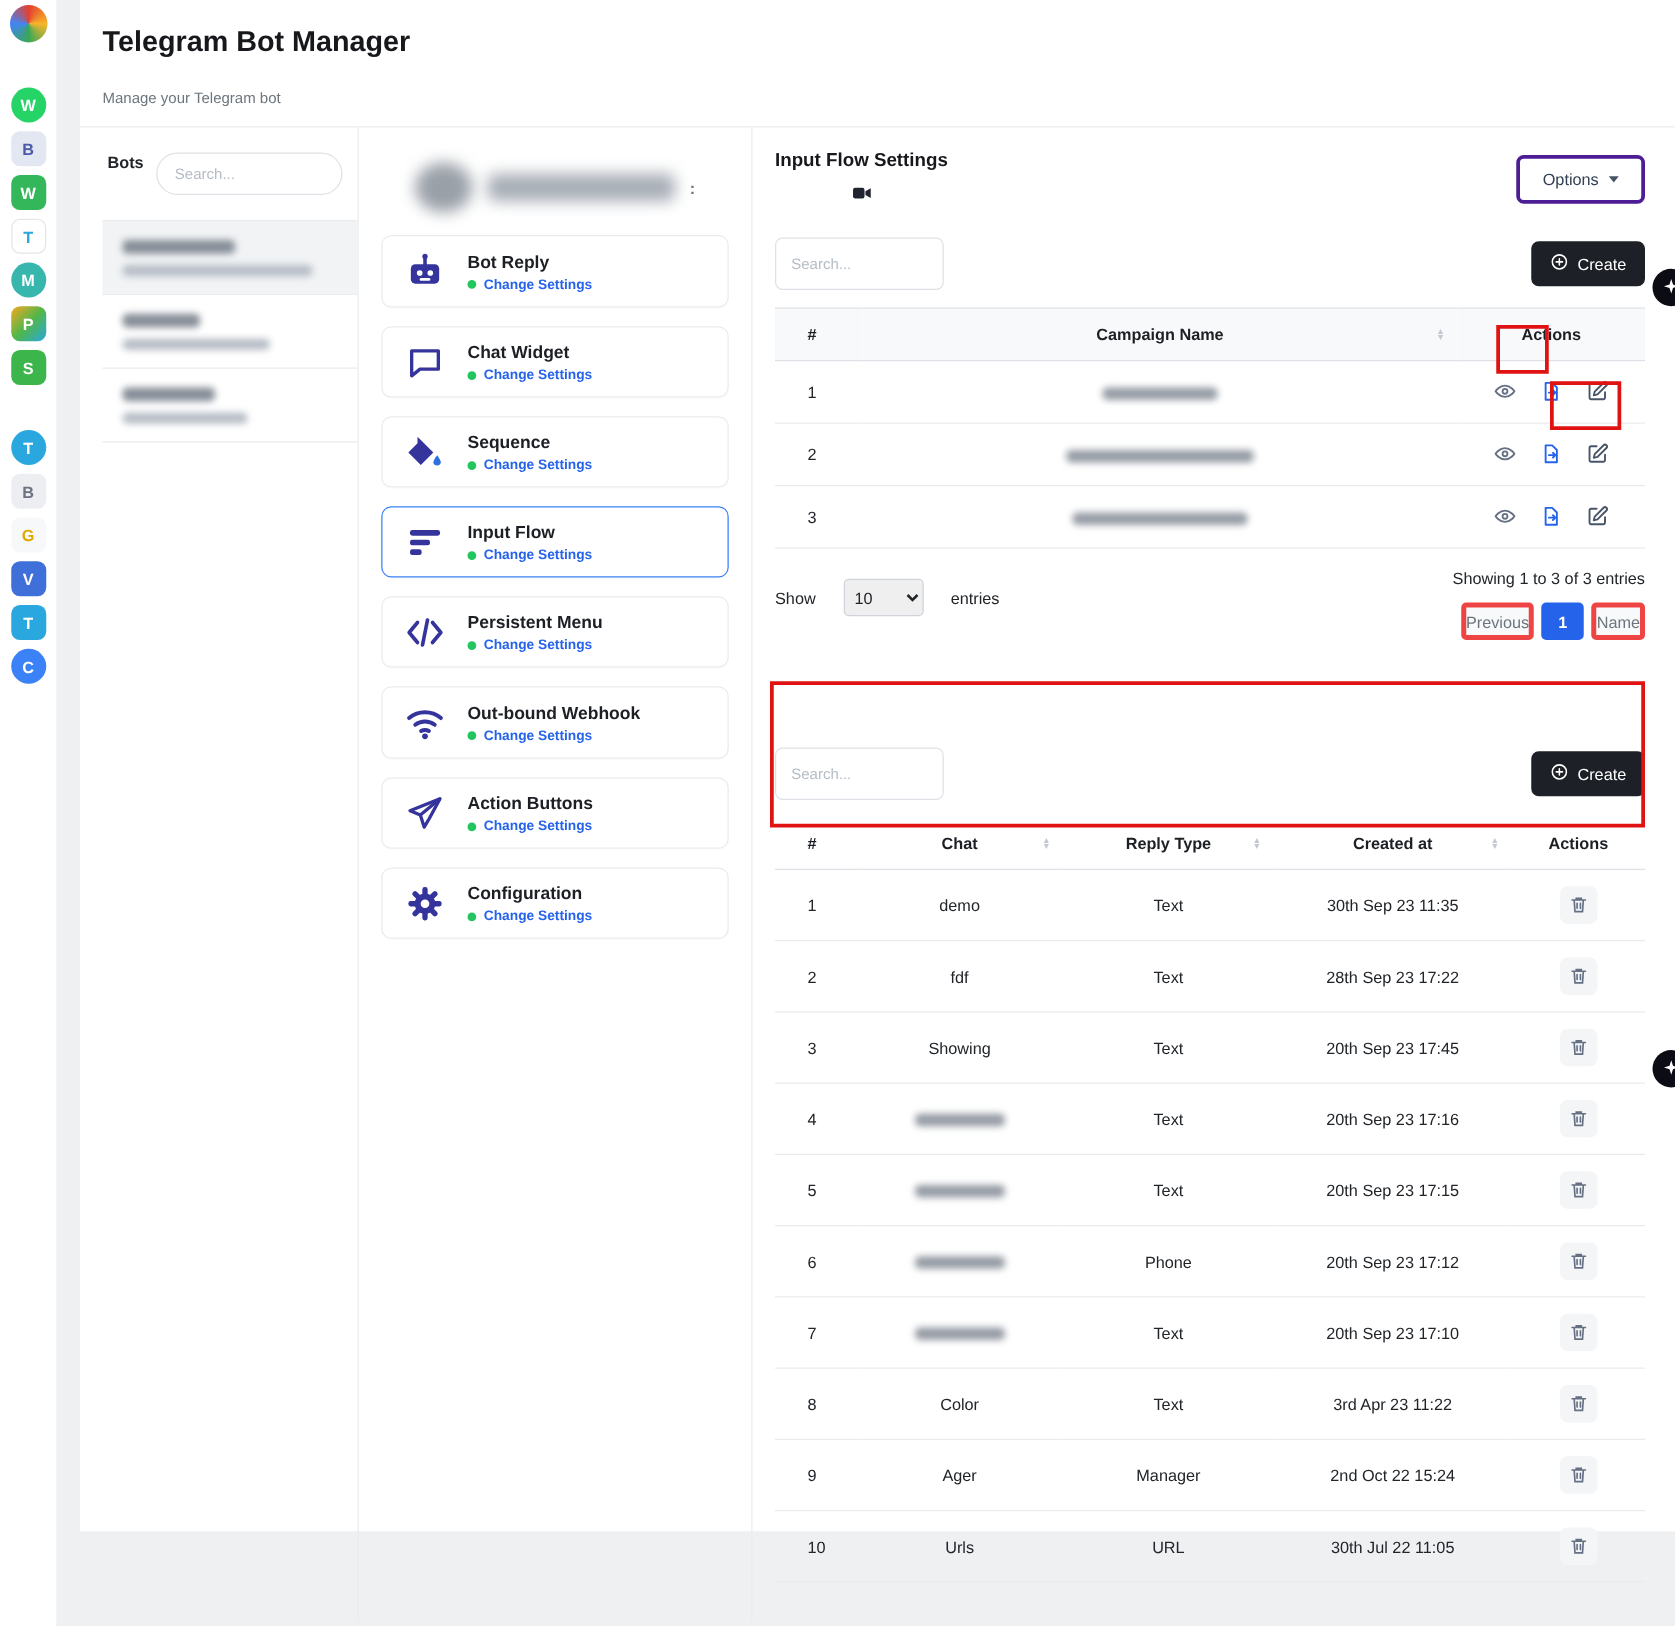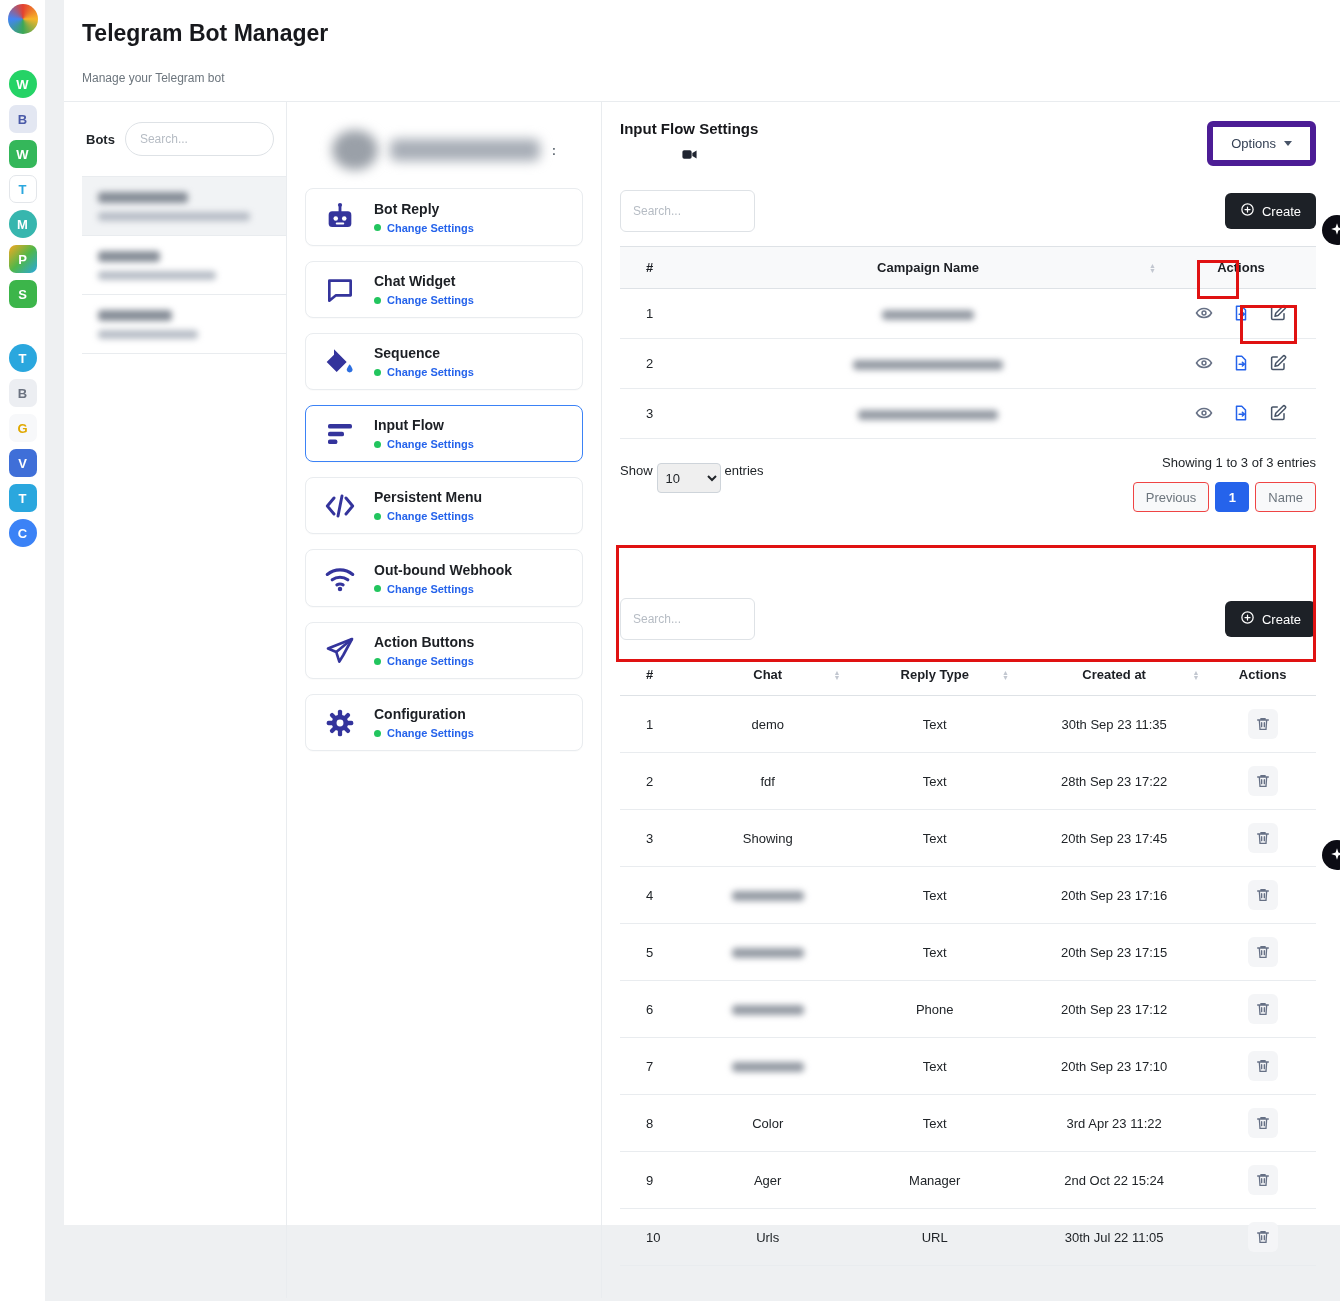--- a/index.html
+++ b/index.html
@@ -29,21 +29,21 @@
   
   .surface { position:absolute; left:64px; top:0; width:1276px; height:1225px; background:#fff; }
   .app-header { padding:20px 24px 16px 18px; }
   .app-title { font-size:23px; font-weight:bold; color:#17181c; }
   .app-subtitle { font-size:12px; color:#6c757d; margin-top:24px; }
 
   .columns { display:flex; border-top:1px solid #e9ecef; height:1197px; padding-left:18px; }
 
   
   .bots-col { width:205px; border-right:1px solid #e9ecef; flex:none; }
-  .bots-head { display:flex; align-items:center; gap:10px; padding:20px 12px 20px 4px; }
+  .bots-head { display:flex; align-items:flex-start; gap:10px; padding:20px 12px 20px 4px; }
   .bots-label { font-weight:bold; font-size:13px; }
   .pill-search { flex:1; height:34px; border:1px solid #dee2e6; border-radius:17px; padding:0 14px; font-size:12px; color:#495057; outline:none; width:100%; min-width:0; font-family:"Liberation Sans",sans-serif; }
   .pill-search::placeholder { color:#b6bcc4; }
   .bot-item { padding:15px 16px 14px 16px; border-top:1px solid #e9ecef; cursor:pointer; }
   .bot-item:last-child { border-bottom:1px solid #e9ecef; }
   .bot-item.selected { background:#f1f3f5; }
   .bb { display:block; border-radius:4px; filter:blur(3px); }
   .bb-t { height:11px; background:#868d97; margin-bottom:9px; }
   .bb-s { height:9px; background:#b7bdc6; }
 
@@ -59,21 +59,21 @@
   .card-title { font-size:14px; font-weight:bold; color:#1c1f24; }
   .card-link-row { display:flex; align-items:center; gap:6px; margin-top:5px; cursor:pointer; }
   .green-dot { width:7px; height:7px; border-radius:50%; background:#22c55e; flex:none; }
   .card-link { font-size:11px; font-weight:bold; color:#2563eb; }
 
   
   .main-col { flex:1; padding:18px 24px 0 18px; position:relative; min-width:0; }
   .flow-header { display:flex; align-items:center; justify-content:space-between; }
   .flow-title-wrap { display:flex; align-items:center; gap:9px;flex-direction:column; }
   .flow-title { font-size:15px; font-weight:bold; color:#17181c; }
-  .btn-options { display:flex; align-items:center; gap:8px; background:#fff; border:6px solid #4c1d95; border-radius:6px; padding:9px 18px; font-size:13px; color:#344054; cursor:pointer; font-family:"Liberation Sans",sans-serif; }
+  .btn-options { display:flex; align-items:center; gap:8px; background:#fff; border:3px solid #4c1d95; border-radius:6px; padding:9px 18px; font-size:13px; color:#344054; cursor:pointer; font-family:"Liberation Sans",sans-serif; }
   .caret-down { width:0; height:0; border-left:4px solid transparent; border-right:4px solid transparent; border-top:5px solid #475467; }
 
   .toolbar { display:flex; align-items:center; justify-content:space-between; margin-top:24px; }
   .box-search { width:135px; height:42px; border:1px solid #dee2e6; border-radius:6px; padding:0 12px; font-size:12px; outline:none; font-family:"Liberation Sans",sans-serif; }
   .box-search::placeholder { color:#b6bcc4; }
   .btn-create { display:flex; align-items:center; gap:7px; background:#1d2127; color:#fff; border:none; border-radius:6px; padding:9px 15px; font-size:13px; cursor:pointer; font-family:"Liberation Sans",sans-serif; }
 
   table { width:100%; border-collapse:collapse; margin-top:14px; }
   th { font-size:13px; font-weight:bold; color:#1c1f24; padding:13px 8px; border-bottom:1px solid #dee2e6; position:relative; }
   td { font-size:13px; color:#212529; padding:13px 8px; border-bottom:1px solid #e9ecef; text-align:center; }
@@ -81,26 +81,26 @@
   .t1 thead tr { border-top:1px solid #dee2e6; }
   th.left, td.left { text-align:left; padding-left:26px; width:70px; }
   th.center { text-align:center; }
   .sort { position:absolute; right:10px; top:50%; transform:translateY(-50%); display:inline-flex; flex-direction:column; line-height:5px; font-size:7px; color:#c2c7d0; }
   .actions-cell { width:150px; }
   .action-icons { display:inline-flex; align-items:center; gap:15px; }
   .icon-btn { background:none; border:none; cursor:pointer; padding:2px; display:inline-flex; }
   .blur-camp { display:inline-block; height:10px; border-radius:4px; background:#959ba4; filter:blur(3px); vertical-align:middle; }
 
   .table-footer { display:flex; align-items:flex-start; justify-content:space-between; margin-top:16px; }
-  .show-entries { display:flex; align-items:flex-start; gap:4px; margin-top:8px; }
+  .show-entries { display:flex; align-items:center; gap:22px; margin-top:8px; }
   .per-select { height:30px; width:64px; border:1px solid #ced4da; border-radius:4px; font-size:13px; color:#212529; padding:0 4px; font-family:"Liberation Sans",sans-serif; }
   .footer-right { display:flex; flex-direction:column; align-items:flex-end; gap:12px; }
   .summary { font-size:13px; color:#212529; }
   .pagination { display:flex; gap:6px; }
-  .pg-btn { min-width:34px; height:30px; padding:0 12px; border:1px solid #ef4444; background:#f8f9fa; border-radius:4px; font-size:13px; color:#6c757d; cursor:pointer; display:flex; align-items:center; justify-content:center; font-family:"Liberation Sans",sans-serif; }
+  .pg-btn { min-width:34px; height:30px; padding:0 0; border:4px solid #ef4444; background:#f8f9fa; border-radius:4px; font-size:13px; color:#6c757d; cursor:pointer; display:flex; align-items:center; justify-content:center; font-family:"Liberation Sans",sans-serif; }
   .pg-btn.active { background:#2563eb; border-color:#2563eb; color:#fff; font-weight:bold; }
 
   .custom-section { margin-top:86px; }
   .cf-title { font-size:14px; font-weight:bold; color:#17181c; }
   .toolbar2 { display:flex; align-items:center; justify-content:space-between; margin-top:40px; }
   .t2 thead tr { background:#fff; }
   .trash-wrap { background:#f4f5f7; border:none; border-radius:6px; width:30px; height:30px; display:inline-flex; align-items:center; justify-content:center; cursor:pointer; }
   .blur-name { display:inline-block; width:72px; height:10px; border-radius:4px; background:#959ba4; filter:blur(3px); vertical-align:middle; }
 
   

